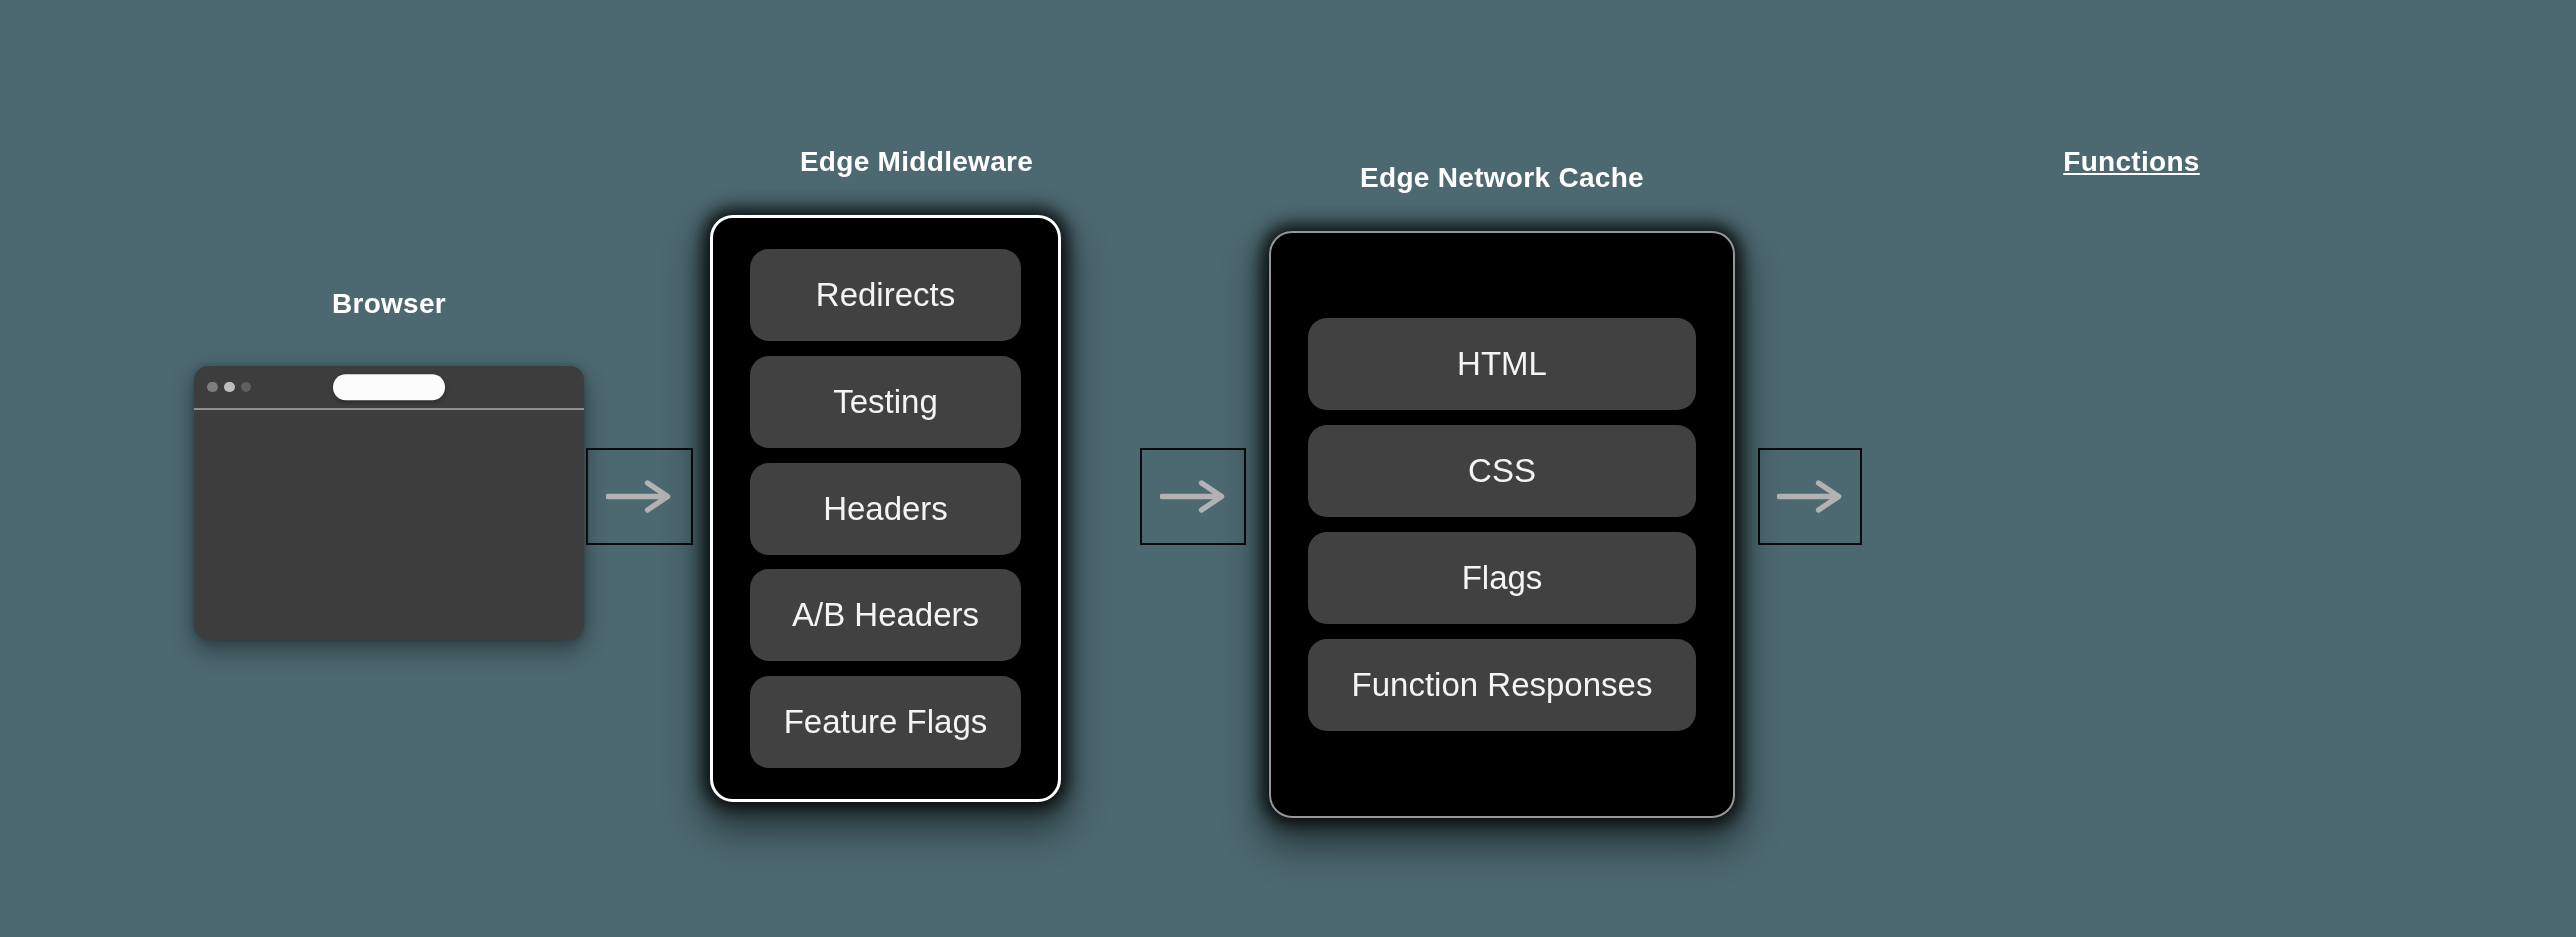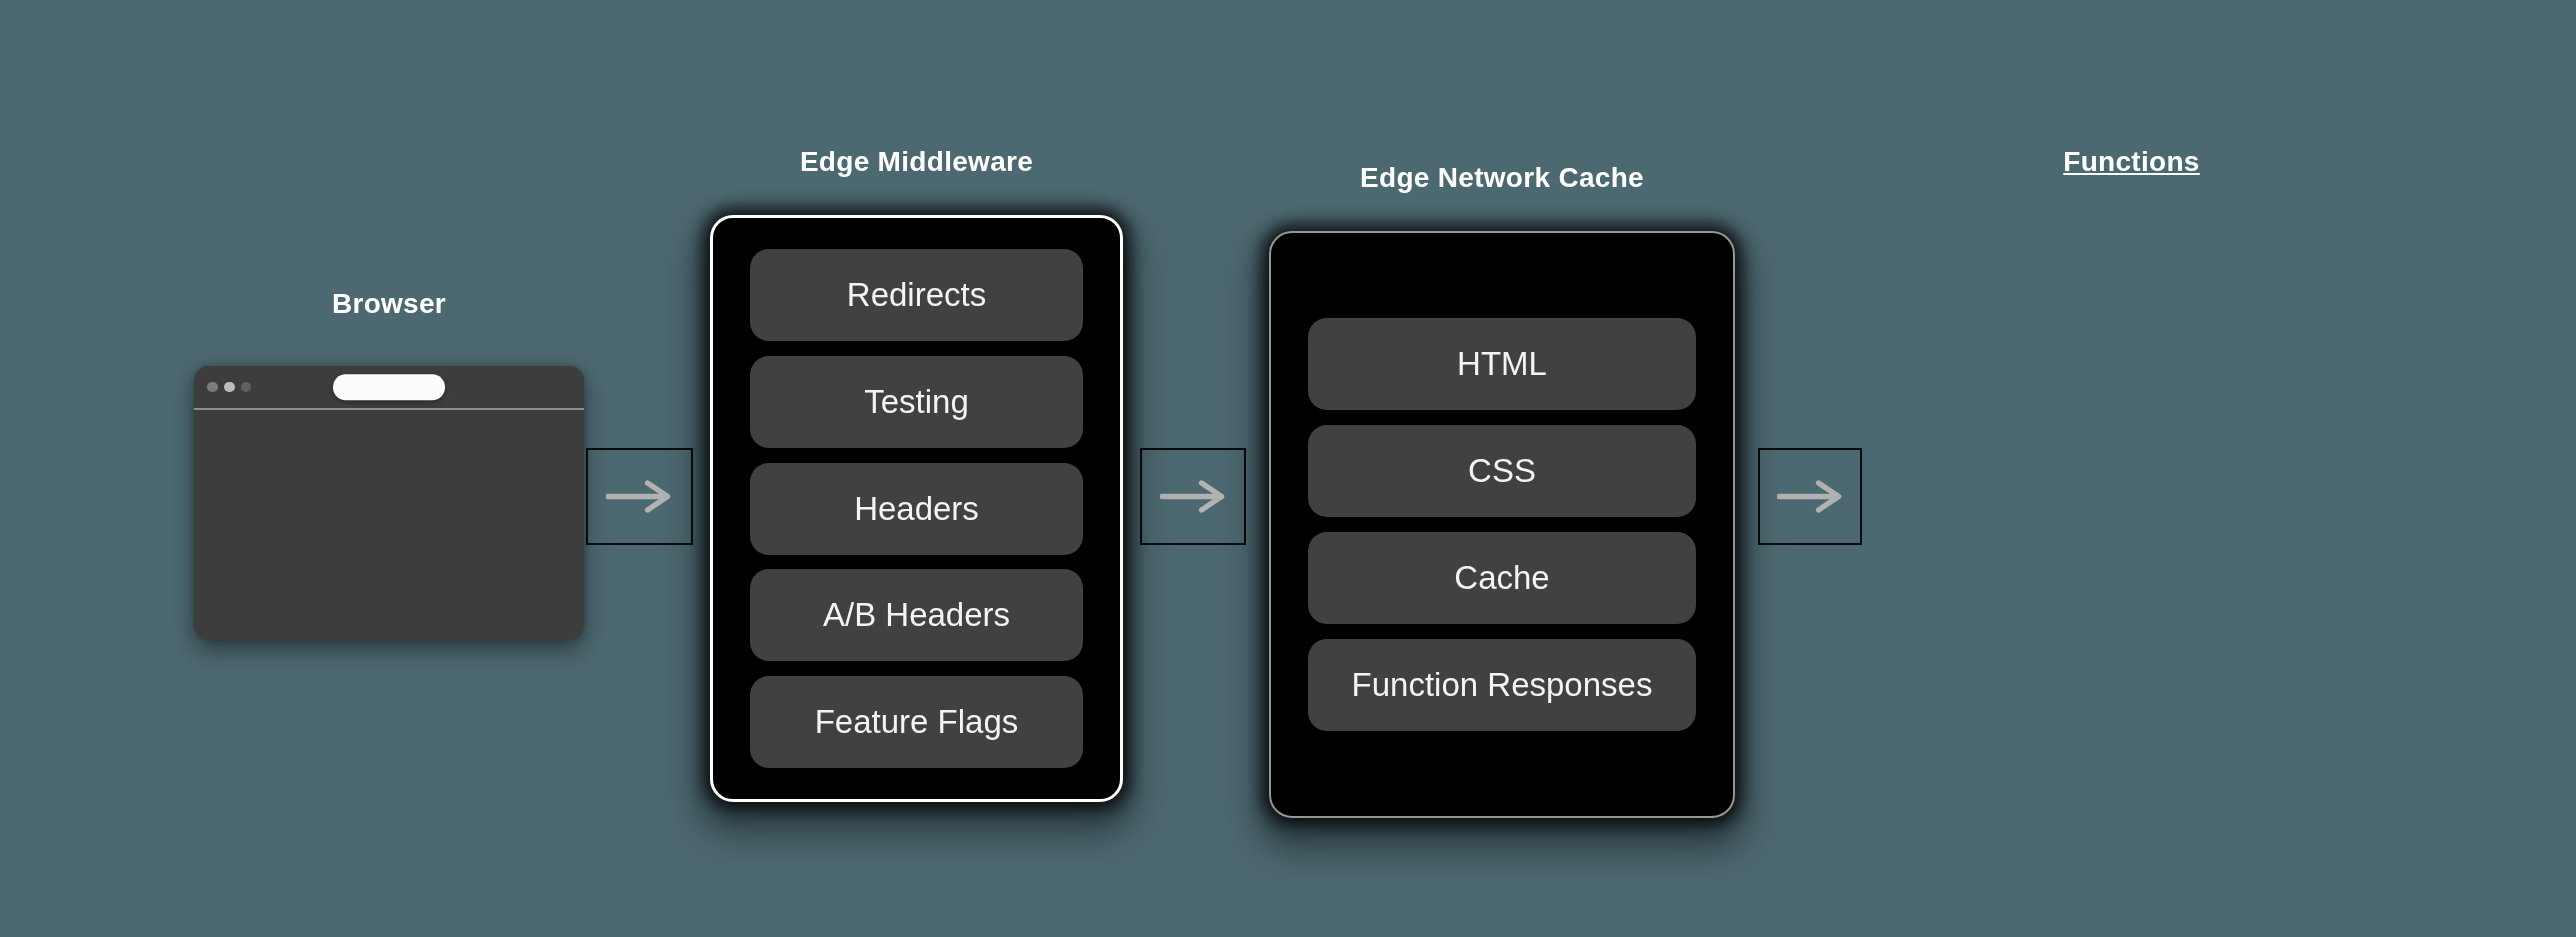--- a/index.html
+++ b/index.html
@@ -83,21 +83,21 @@
     box-sizing: border-box;
     display: flex;
     flex-direction: column;
     justify-content: center;
     gap: 14.8px;
     padding: 0 37px;
     box-shadow: 0 0 16px 6.7px rgba(0,0,0,0.78), 0 20px 37px 9.4px rgba(0,0,0,0.45);
   }
   .panel-plain { border: 2px solid var(--panel-border, #969696); margin-top: 16px; }
   .panel-highlighted { border: 3.4px solid var(--highlight-border, #FFF); }
-  .panel-1 { left: 710px; width: 413px; }
+  .panel-1 { left: 710px; width: 351px; }
   .panel-2 { left: 1269px; width: 466px; }
   .panel-3 { left: 1886px; width: 491px; }
 
   .chip {
     height: 92px;
     border-radius: 19px;
     background: var(--chip-bg, #414141);
     display: flex;
     align-items: center;
     justify-content: center;
@@ -150,19 +150,19 @@
     <div class="chip">Redirects</div>
     <div class="chip">Testing</div>
     <div class="chip">Headers</div>
     <div class="chip">A/B Headers</div>
     <div class="chip">Feature Flags</div>
   </div>
 
   <div class="panel panel-2 panel-plain">
     <div class="chip">HTML</div>
     <div class="chip">CSS</div>
-    <div class="chip">Cache</div>
+    <div class="chip">Flags</div>
     <div class="chip">Function Responses</div>
   </div>
 
 
 </div>
 
 
 </body></html>

